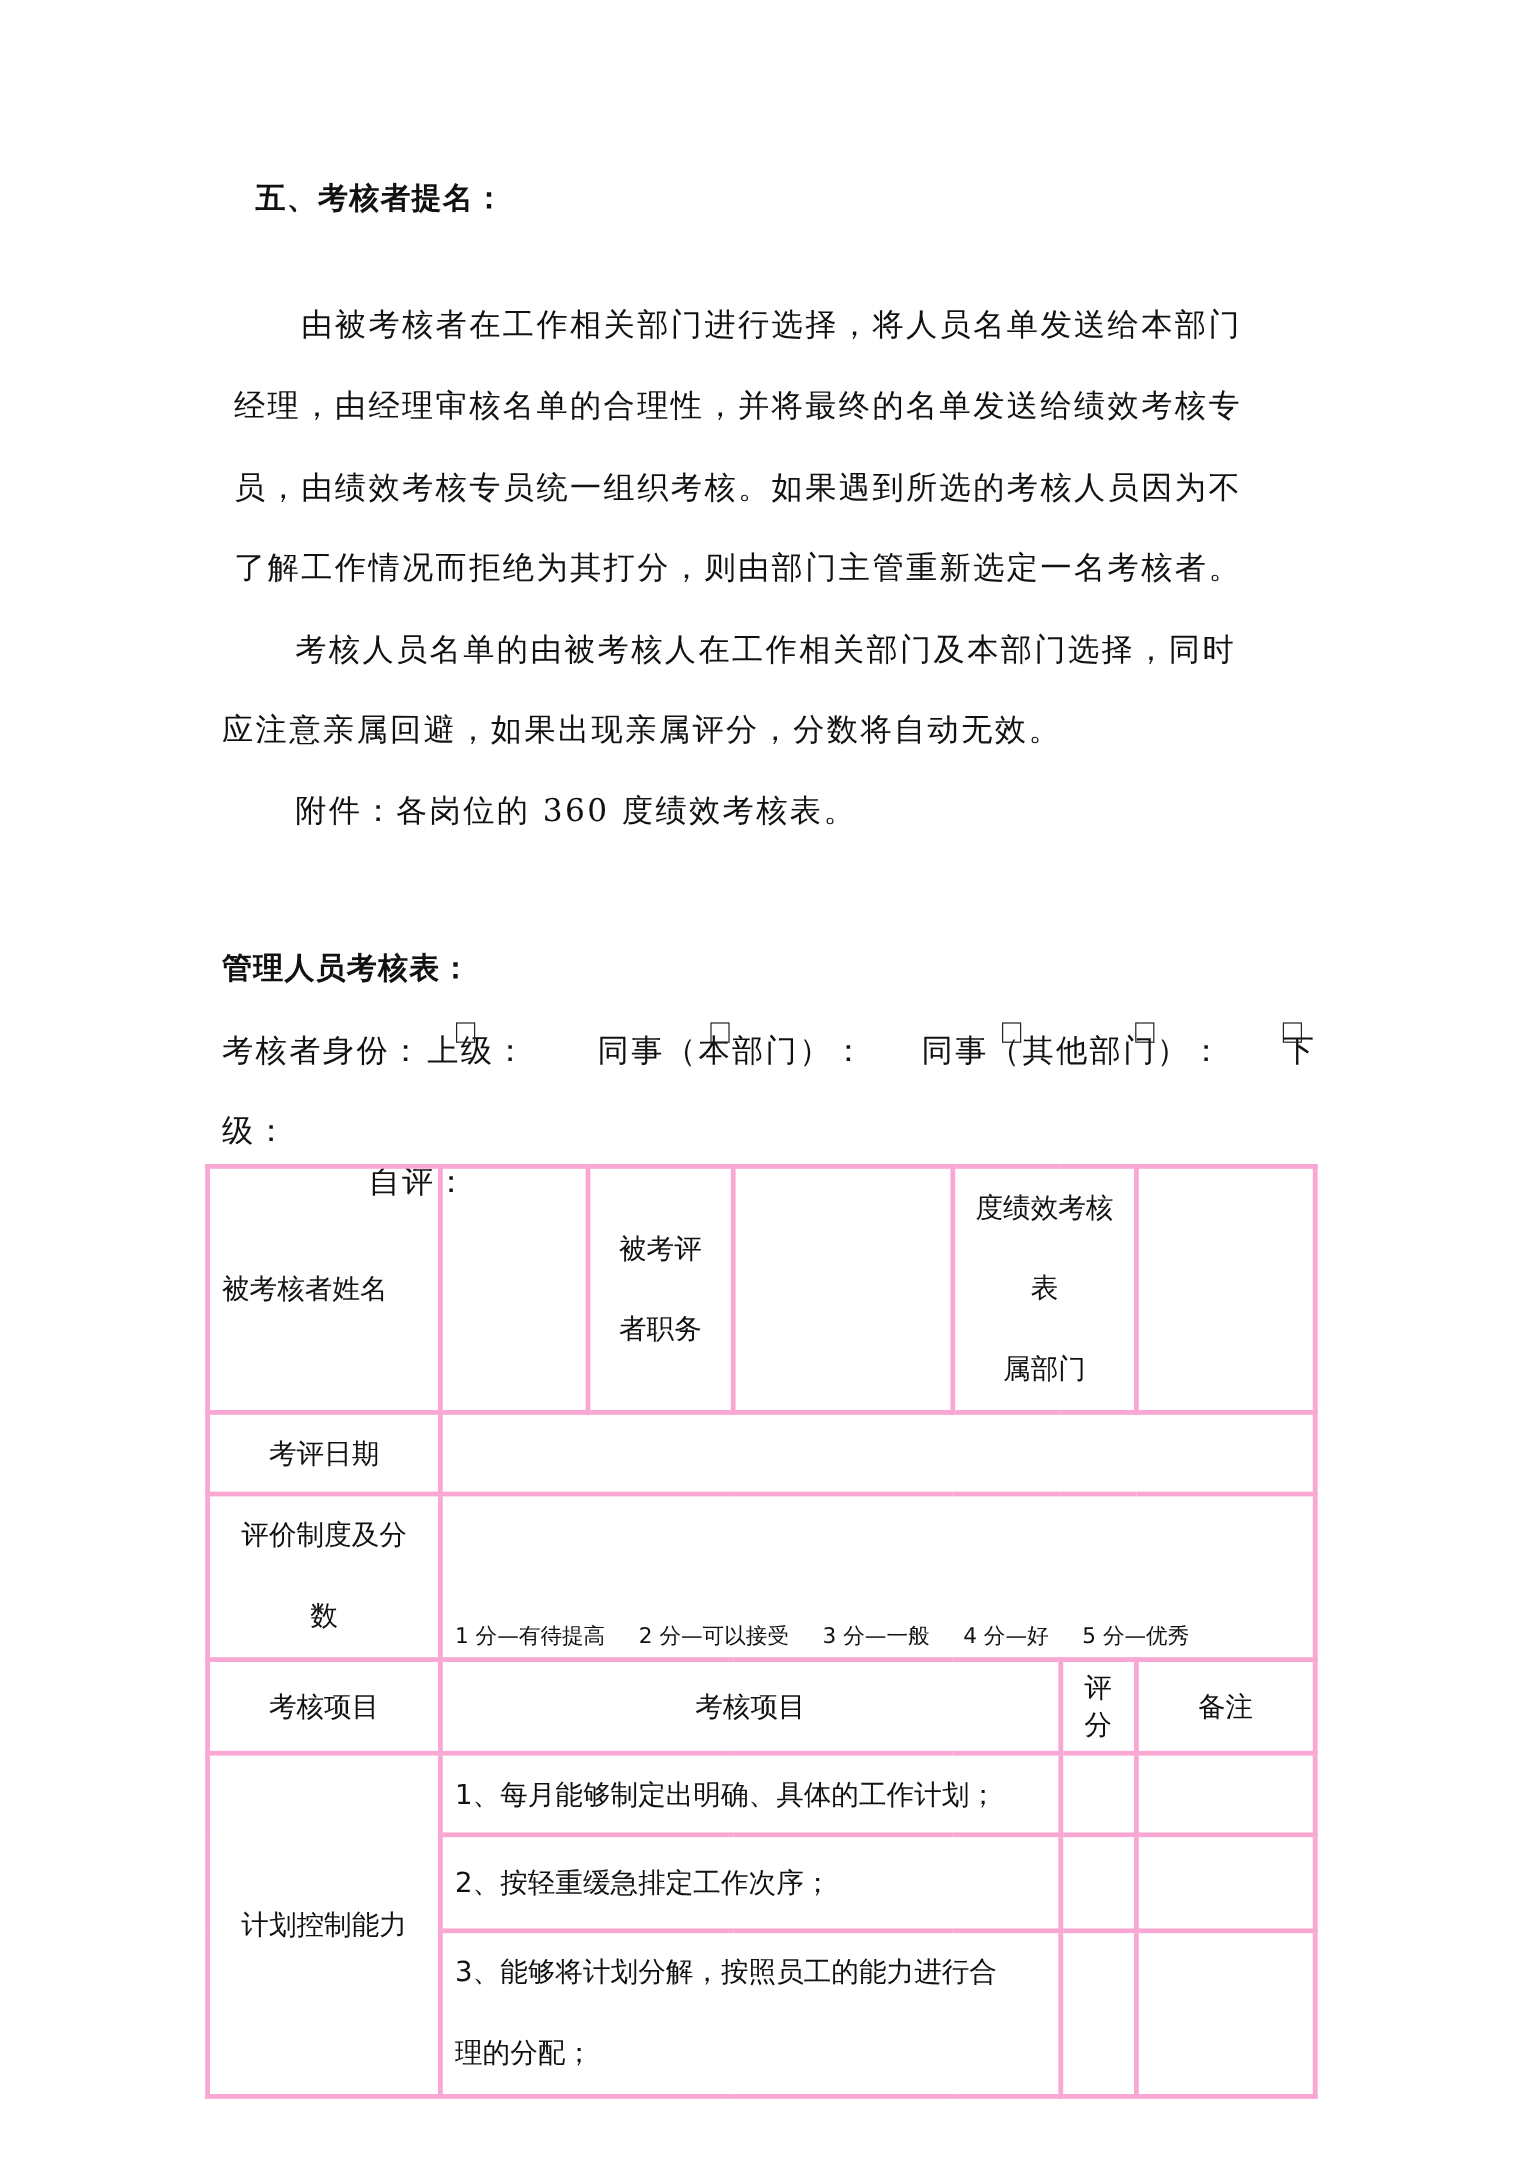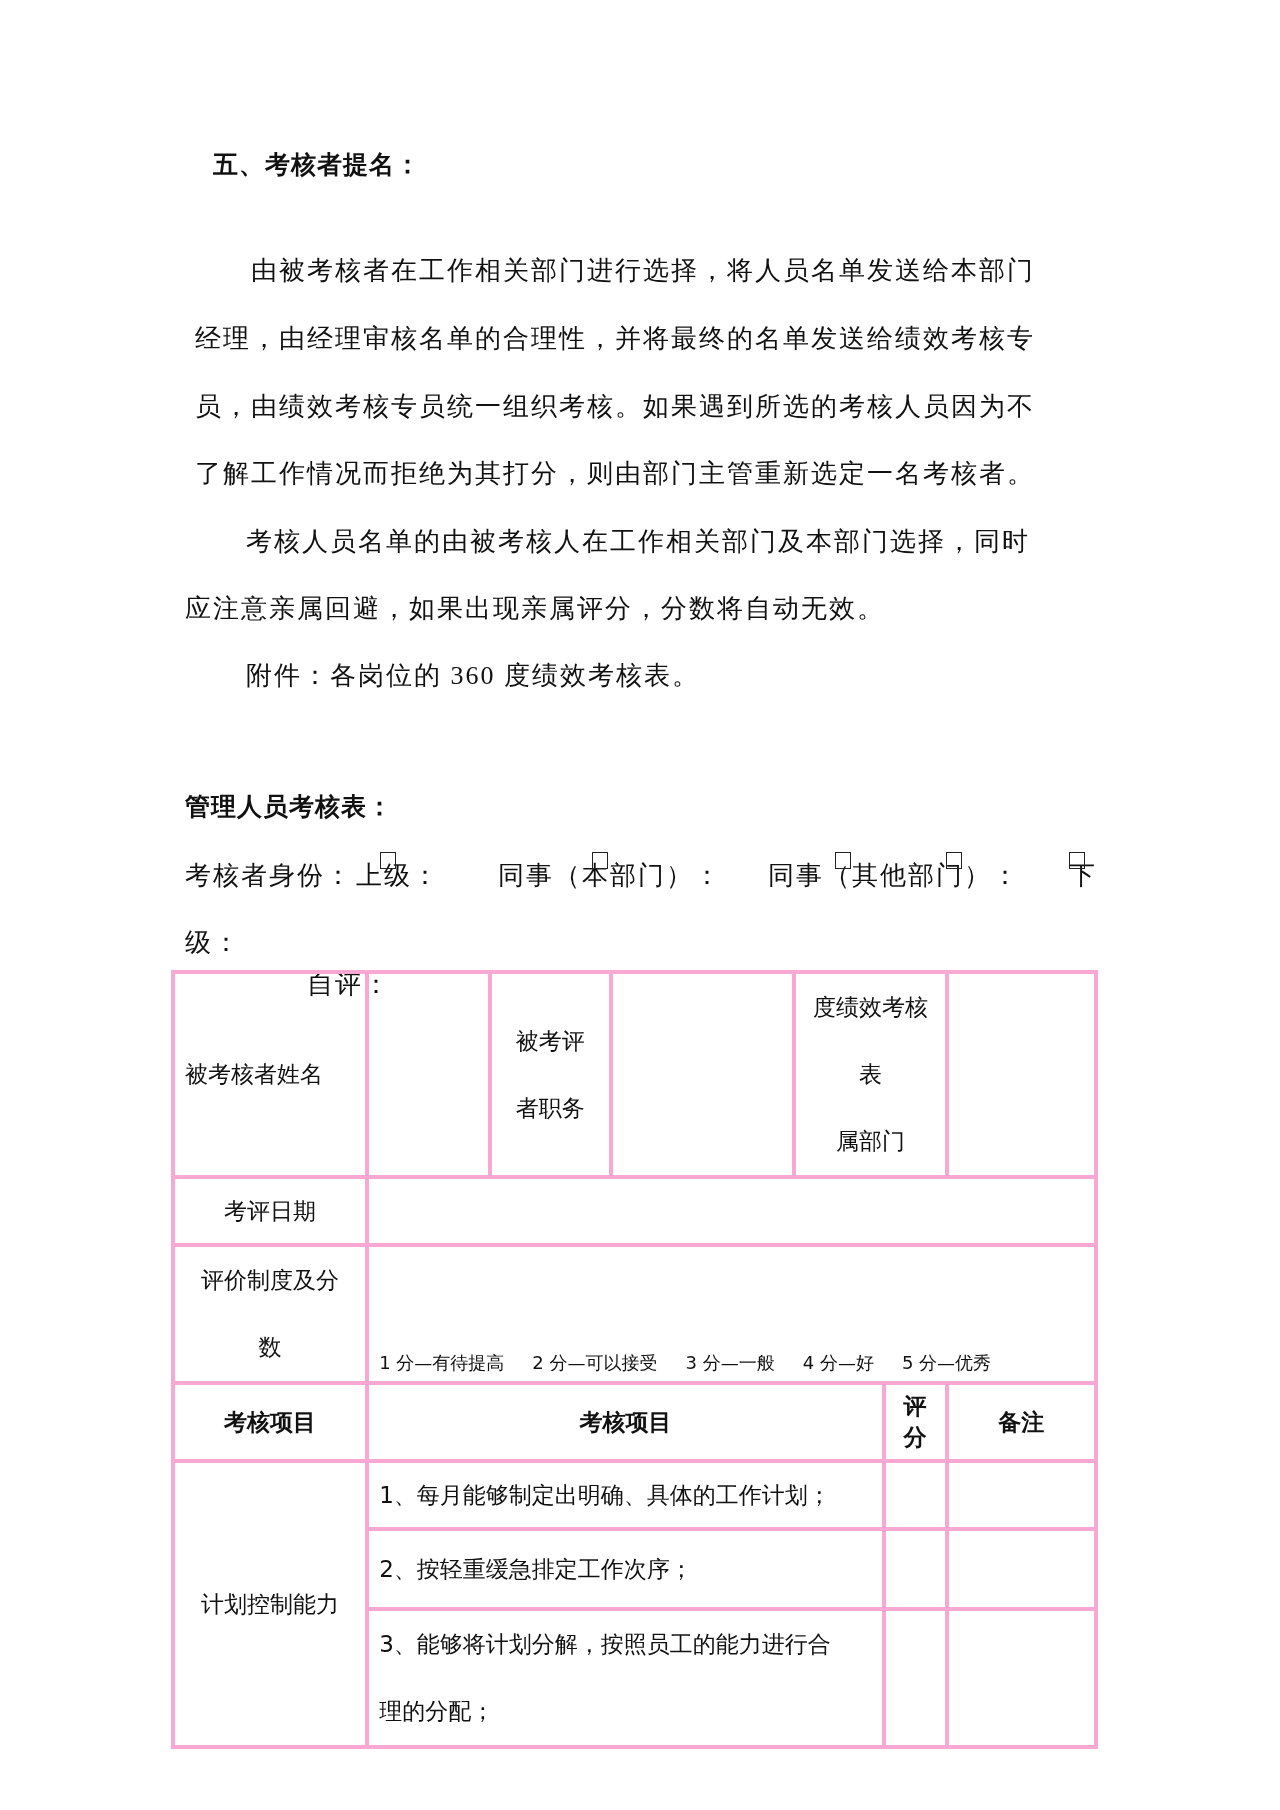--- a/index.html
+++ b/index.html
@@ -1,18 +1,18 @@
 <!DOCTYPE html>
 <html><head>
 <meta charset="utf-8">
 <style>
   html, body { margin:0; padding:0; background:#ffffff; }
   body { width:1280px; height:1810px; position:relative; overflow:hidden;
          font-family:"DejaVu Serif", "Liberation Serif", serif; color:#111; }
-  .abs { position:absolute; white-space:nowrap;font-family:Liberation Serif, serif; }
+  .abs { position:absolute; white-space:nowrap; }
   .h { font-size:25px; font-weight:bold; font-family:"DejaVu Sans","Liberation Sans",sans-serif; letter-spacing:1px; }
   .p { font-size:26px; letter-spacing:2px; }
   .chk { position:absolute; width:14px; height:15px; border:1.5px solid #222; background:transparent; }
   table.form { position:absolute; left:171px; top:970px; width:927px; border-collapse:collapse;
                font-family:"DejaVu Sans","Liberation Sans",sans-serif; font-size:23px; color:#111; }
   table.form td { border:4px solid #f9a8d4; padding:0 10px; vertical-align:middle; }
   .c { text-align:center; }
   .l { text-align:left; }
   .two { line-height:67px; }
   .scale { font-size:18px; padding-top:72px !important; vertical-align:bottom !important; padding-bottom:6px !important; }
@@ -78,21 +78,21 @@
     <td class="c">考评日期</td>
     <td colspan="6"></td>
   </tr>
   <tr style="height:135px;">
     <td class="c two">
       <div>评价制度及分</div>
       <div>数</div>
     </td>
     <td colspan="6" class="scale"><span>1 分—有待提高</span><span>2 分—可以接受</span><span>3 分—一般</span><span>4 分—好</span><span>5 分—优秀</span></td>
   </tr>
-  <tr style="height:78px;font-weight:bold;">
+  <tr style="height:78px;">
     <td class="c">考核项目</td>
     <td class="c" colspan="4">考核项目</td>
     <td class="c">评分</td>
     <td class="c">备注</td>
   </tr>
   <tr style="height:68px;">
     <td class="c" rowspan="3">计划控制能力</td>
     <td class="l" colspan="4">1、每月能够制定出明确、具体的工作计划；</td>
     <td></td>
     <td></td>

